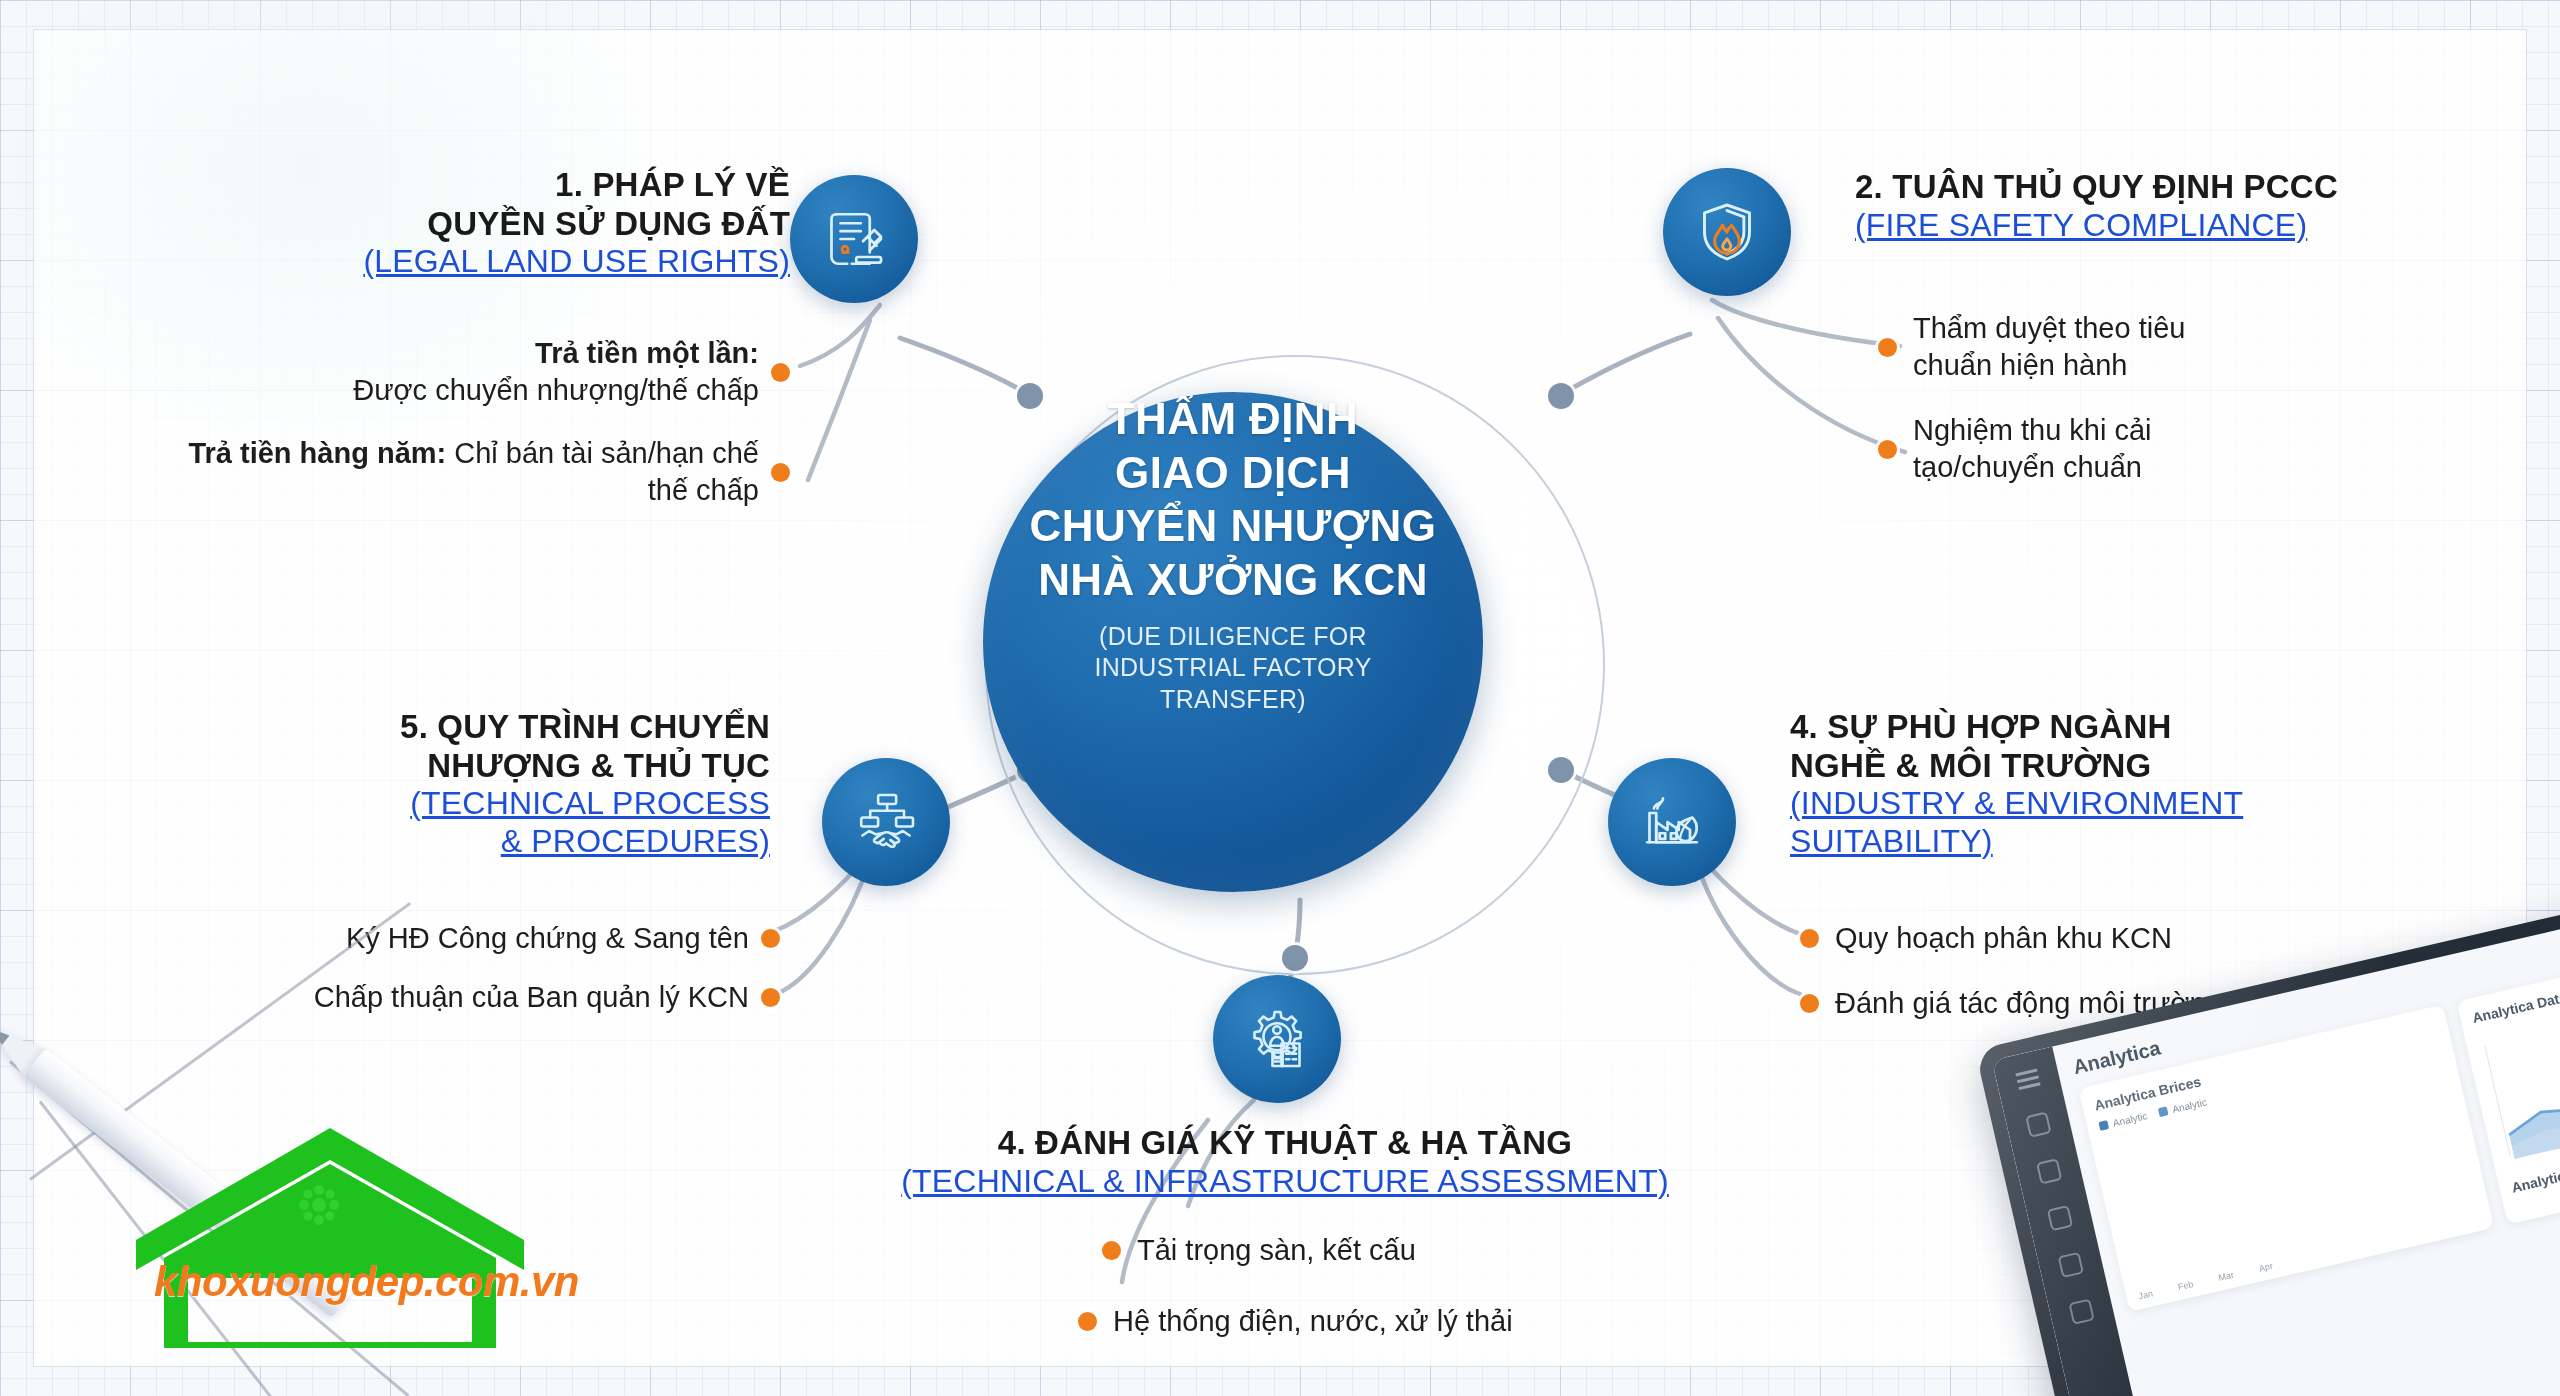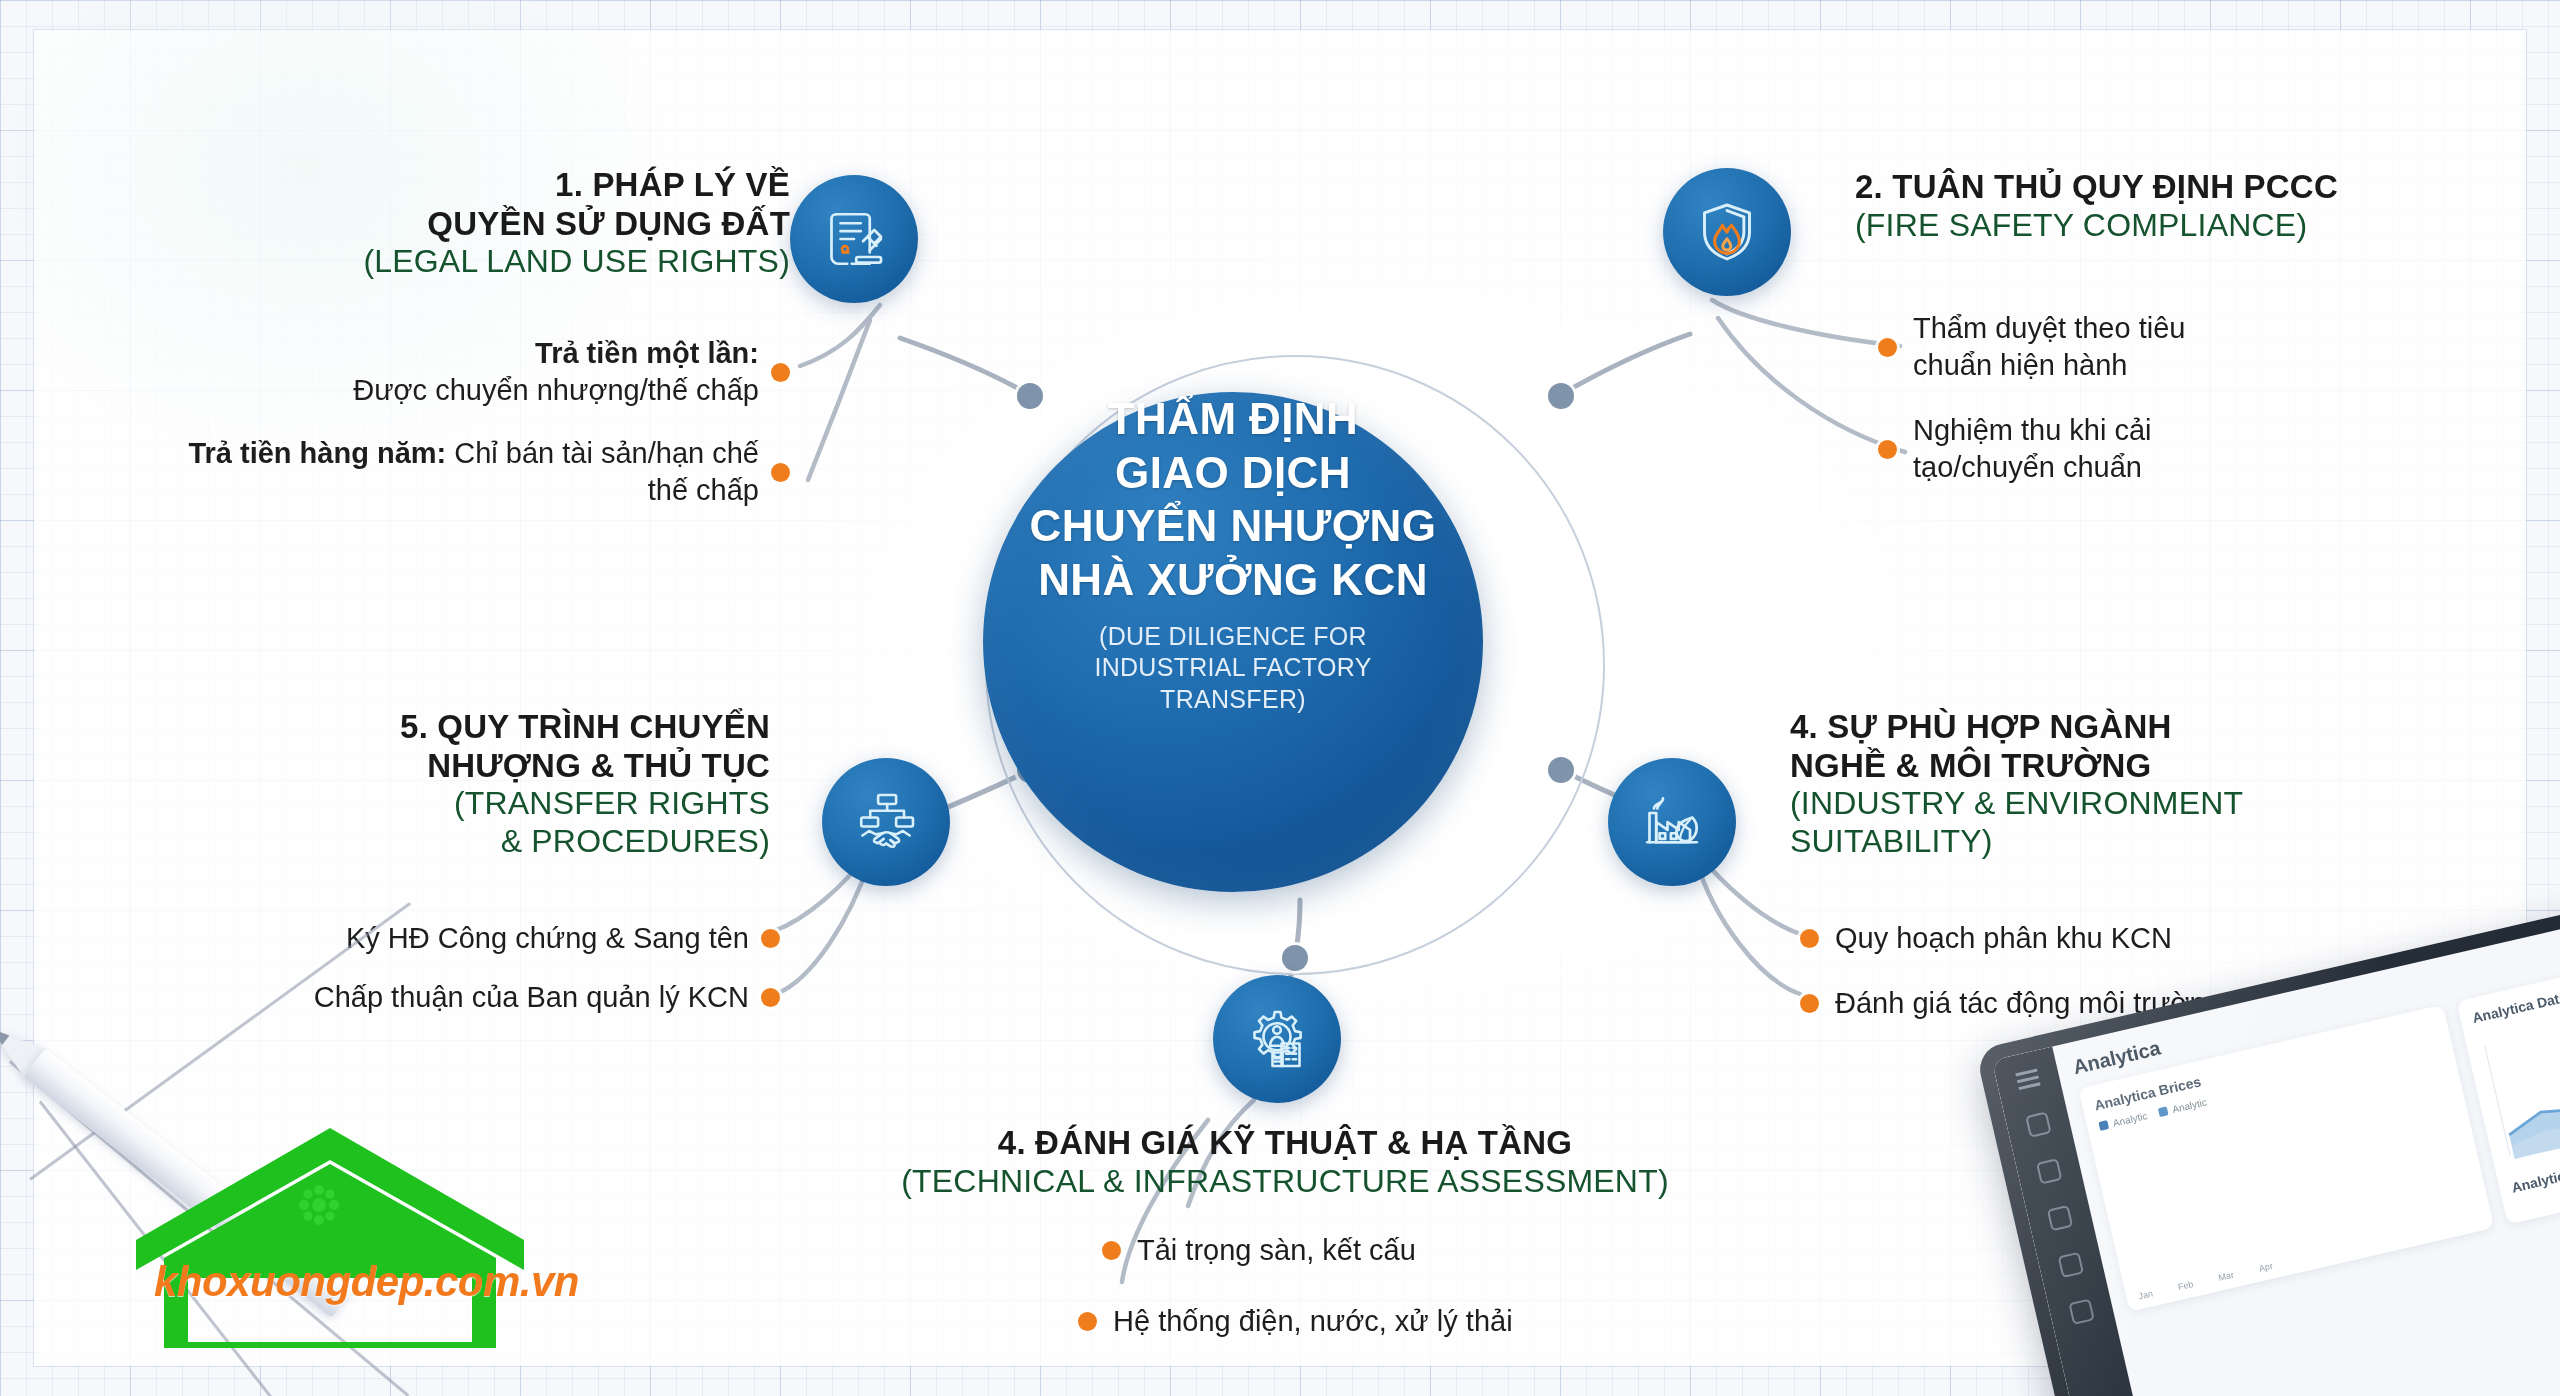--- a/index.html
+++ b/index.html
@@ -98,22 +98,22 @@
   }
   .bubble svg { width:72px; height:72px; display:block; }
 
   
   .sec-head { position:absolute;margin-top:6px; }
   .sec-head .vn {
     font-size:33px; font-weight:700; color:#1a1a1a;
     line-height:1.17; letter-spacing:.2px;
   }
   .sec-head .en {
-    font-size:32px; font-weight:400; color:#14532d;
-    line-height:1.17; letter-spacing:.2px;
+    font-size:32px; font-weight:400; color:#1d4ed8;
+    line-height:1.17; letter-spacing:.2px;text-decoration:underline;
   }
   .ta-right { text-align:right; }
   .ta-left  { text-align:left;  }
   .ta-center{ text-align:center;}
 
   
   .bullets { position:absolute; }
   .bullet {
     display:flex; align-items:center;
     gap:16px; margin-bottom:22px;
@@ -450,21 +450,21 @@
     </div>
     <div class="bullet">
       <span class="dot"></span>
       <span class="btxt">Hệ thống điện, nước, xử lý thải</span>
     </div>
   </div>
 
   <div class="sec-head ta-right" style="left:130px; top:702px; width:640px;">
     <div class="vn">5. QUY TRÌNH CHUYỂN</div>
     <div class="vn">NHƯỢNG &amp; THỦ TỤC</div>
-    <div class="en">(TRANSFER RIGHTS</div>
+    <div class="en">(TECHNICAL PROCESS</div>
     <div class="en">&amp; PROCEDURES)</div>
   </div>
 
   <div class="bullets ta-right" style="left:60px; top:920px; width:720px;">
     <div class="bullet rev">
       <span class="dot"></span>
       <span class="btxt">Ký HĐ Công chứng &amp; Sang tên</span>
     </div>
     <div class="bullet rev" style="margin-bottom:28px;">
       <span class="dot"></span>

